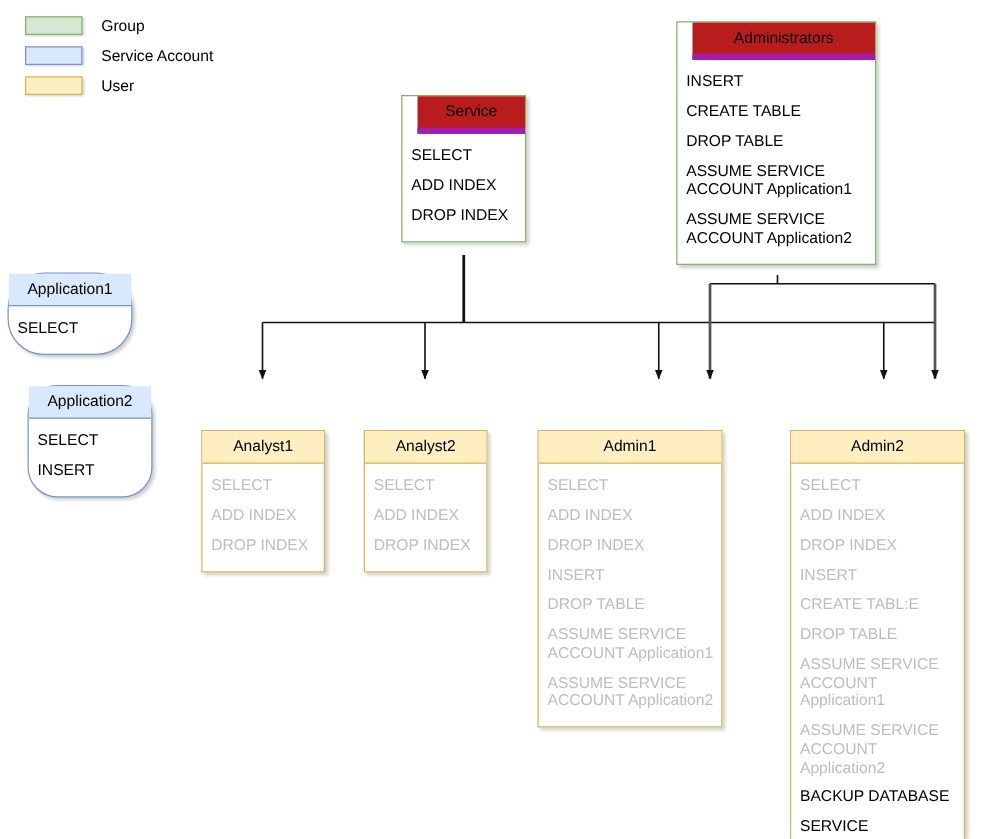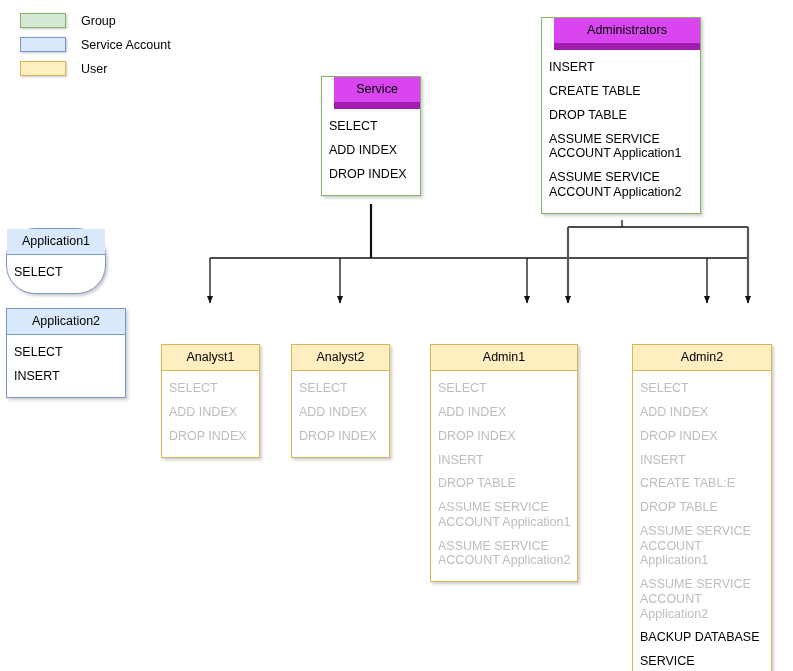--- a/index.html
+++ b/index.html
@@ -85,22 +85,22 @@
   }
   .perm.inherited {
     color: #bdbdbd;
   }
 
   
   .node.group {
     border: 1px solid #82b366;
   }
   .node.group .node-title {
-    background: #d946ef;
-    border-bottom: 7px solid #a21caf;
+    background: #b91c1c;
+    border-bottom: 5px solid #a21caf;
     margin-left: 12px;
   }
   
   .node.user {
     border: 1px solid #d6b656;
     margin-top: 36px;
   }
   .node.user .node-title {
     background: #ffeec0;
     border-bottom: 1px solid #d6b656;
@@ -179,28 +179,28 @@
 
   <div class="node group" style="left:321px; top:76px; width:100px;">
     <div class="node-title">Service</div>
     <div class="node-body">
         <div class="perm">SELECT</div>
         <div class="perm">ADD INDEX</div>
         <div class="perm">DROP INDEX</div>
       </div>
   </div>
 
-  <div class="node service" style="left:6px; top:228px; width:100px;border-radius:29px;">
+  <div class="node service" style="left:6px; top:218px; width:100px;border-radius:29px;">
     <div class="node-title">Application1</div>
     <div class="node-body">
         <div class="perm">SELECT</div>
       </div>
   </div>
 
-  <div class="node service" style="left:6px; top:308px; width:120px;">
+  <div class="node service" style="left:22px; top:308px; width:100px;border-radius:24px;">
     <div class="node-title">Application2</div>
     <div class="node-body">
         <div class="perm">SELECT</div>
         <div class="perm">INSERT</div>
       </div>
   </div>
 
   <div class="node user" style="left:161px; top:308px; width:99px;">
     <div class="node-title">Analyst1</div>
     <div class="node-body">

